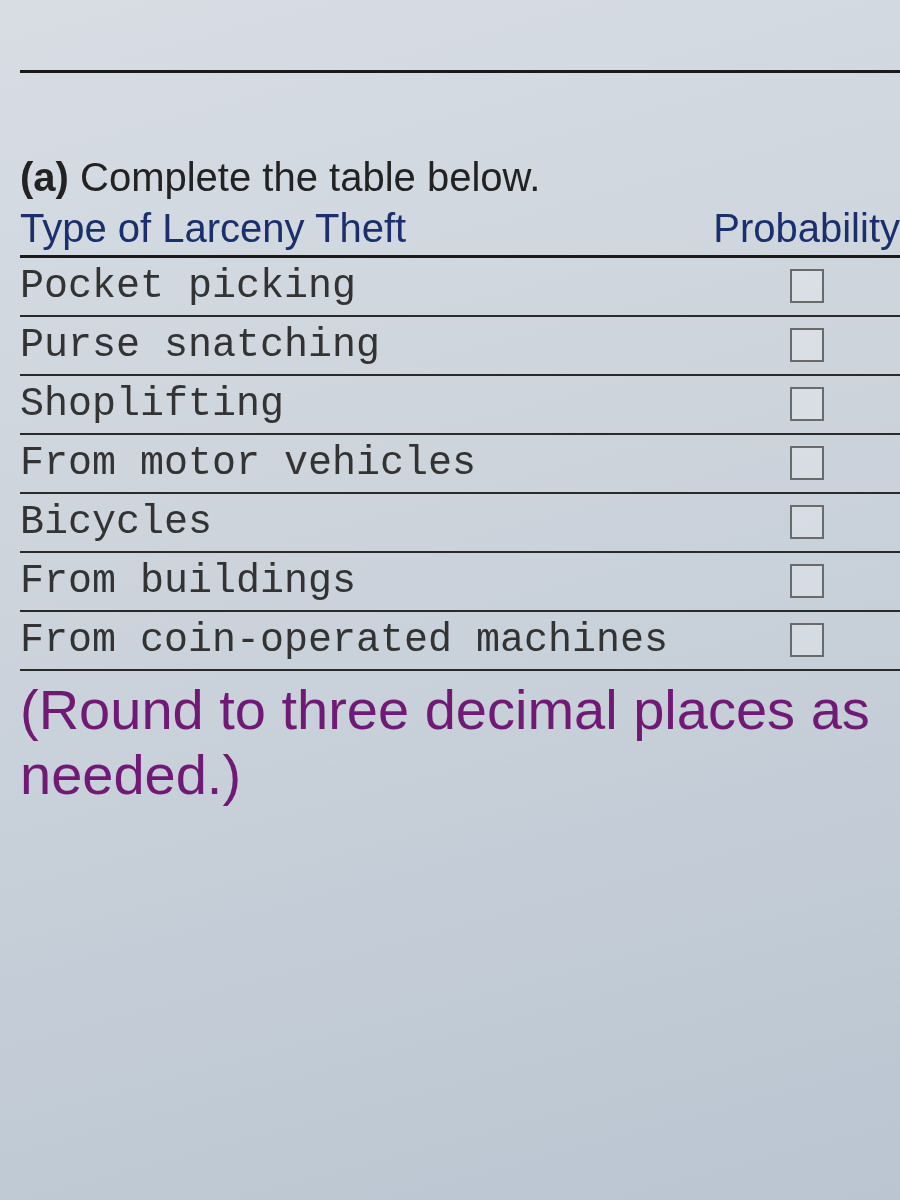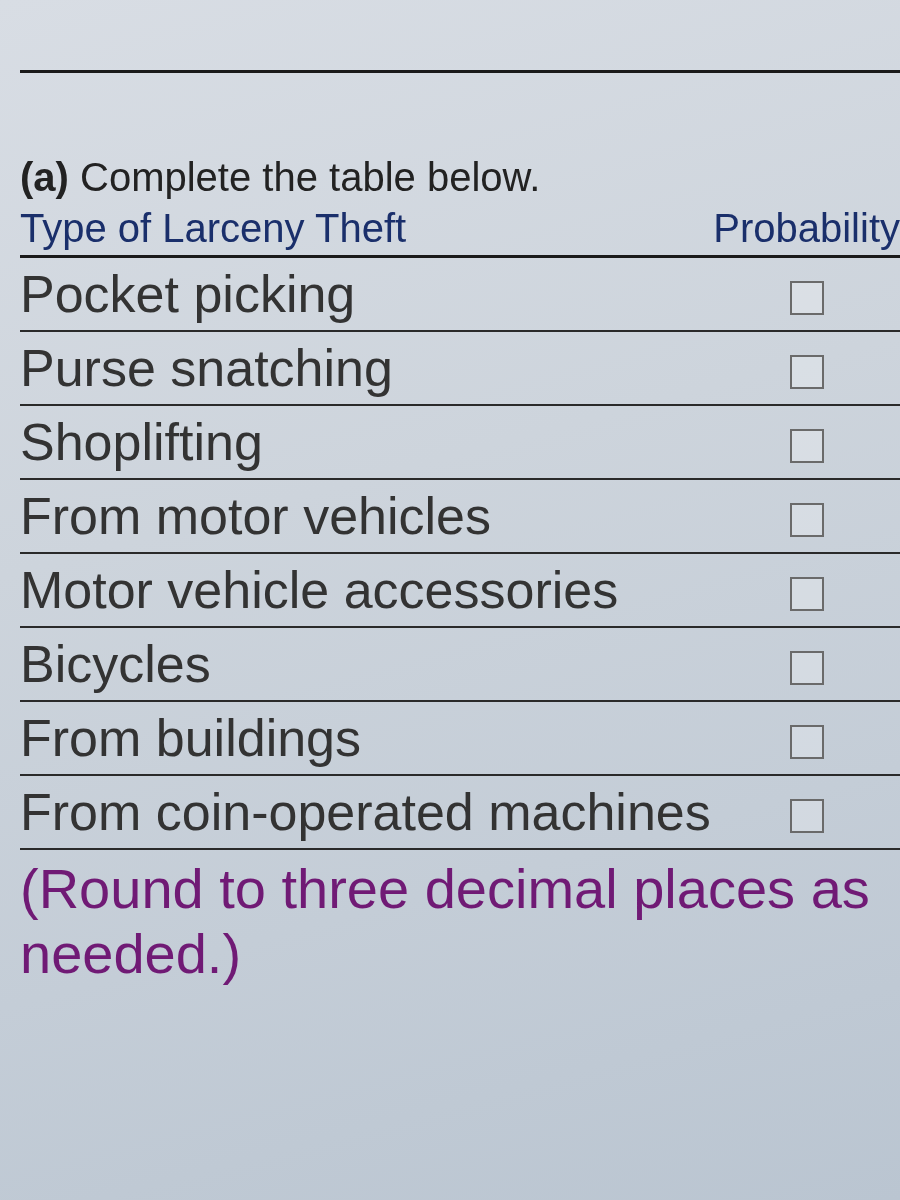--- a/index.html
+++ b/index.html
@@ -51,25 +51,26 @@
     color: #1a2f6b;
     border-bottom: 3px solid #1a1a1a;
     padding: 2px 0 4px 0;
     white-space: nowrap;
   }
   thead th.prob {
     text-align: center;
     padding-right: 0;
   }
   tbody td {
-    font-size: 52px;
+    font-size: 40px;
     color: #333;
     border-bottom: 2px solid #2a2a2a;
     padding: 6px 0 6px 0;
     vertical-align: middle;
+    font-family: Liberation Mono, monospace;
   }
   tbody td.type {
     padding-left: 0;
   }
   tbody td.prob {
     text-align: center;
     width: 180px;
   }
   .input-box {
     display: inline-block;
@@ -126,26 +127,20 @@
             <span class="input-box"></span>
           </td>
         </tr>
         <tr>
           <td class="type">From motor vehicles</td>
           <td class="prob">
             <span class="input-box"></span>
           </td>
         </tr>
         <tr>
-          <td class="type">Motor vehicle accessories</td>
-          <td class="prob">
-            <span class="input-box"></span>
-          </td>
-        </tr>
-        <tr>
           <td class="type">Bicycles</td>
           <td class="prob">
             <span class="input-box"></span>
           </td>
         </tr>
         <tr>
           <td class="type">From buildings</td>
           <td class="prob">
             <span class="input-box"></span>
           </td>

